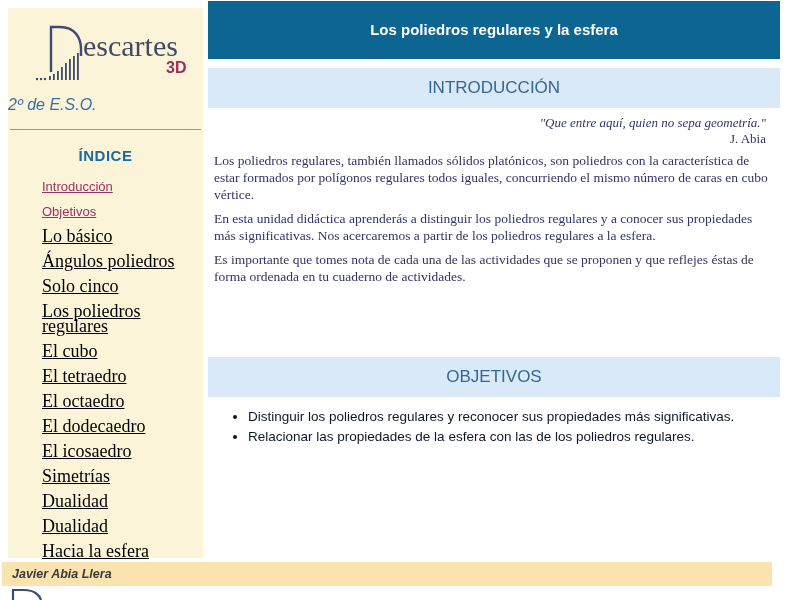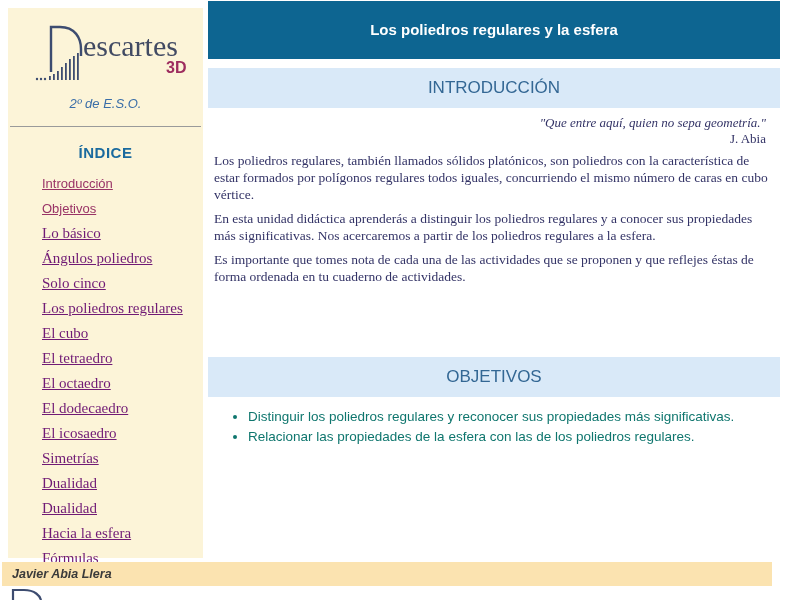--- a/index.html
+++ b/index.html
@@ -3,46 +3,46 @@
 <meta charset="utf-8">
 <style>
   html,body{margin:0;padding:0;background:#ffffff;}
   body{font-family:"Liberation Sans",sans-serif;}
   #screen{position:relative;width:788px;height:600px;background:#ffffff;overflow:hidden;}
 
   
   .sidebar{position:absolute;left:8px;top:8px;width:195px;height:550px;
     background:#fcf4d8;}
   .logo-wrap{margin:8px auto 0 auto;width:172px;height:68px;text-align:center;}
-  .grade{margin-top:12px;text-align:center;font-style:italic;font-size:13px;color:#3a6ea8;}
+  .grade{margin-top:12px;text-align:left;font-style:italic;font-size:16px;color:#3a6ea8;}
   .side-rule{margin:15px 2px 0 2px;border:none;border-top:1px solid #9a9a9a;height:0;}
   .index-heading{margin:17px 0 0 0;text-align:center;font-size:15px;font-weight:bold;
     color:#1a6a9e;letter-spacing:.5px;}
   .index-links{display:block;margin-top:15px;padding-left:34px;}
   .idx-link{display:block;margin-bottom:10px;font-family:"Liberation Serif",serif;
-    font-size:15px;color:#701a75;text-decoration:underline;line-height:15px;}
+    font-size:18px;color:#000000;text-decoration:underline;line-height:15px;}
   .idx-link.visited{font-family:"Liberation Sans",sans-serif;font-size:13px;color:#993366;}
 
   
   .main{position:absolute;left:208px;top:1px;width:572px;}
   .title-bar{height:58px;background:#0d6591;color:#ffffff;text-align:center;
     line-height:58px;font-size:15px;font-weight:bold;}
   .section-bar{margin-top:9px;height:40px;background:#d9e9f8;color:#336794;
     text-align:center;line-height:40px;font-size:17px;}
   .quote-block{margin-top:7px;padding-right:14px;text-align:right;
     font-family:"Liberation Serif",serif;font-size:13px;color:#333366;line-height:15px;}
   .quote-line{font-style:italic;font-weight:bold;font-weight:normal;}
   .quote-line{font-style:italic;}
   .quote-author{margin-top:1px;}
   .paragraphs{margin-top:6px;padding:0 6px 0 6px;}
   .paragraphs p{margin:0 0 7px 0;font-family:"Liberation Serif",serif;font-size:13.5px;
     line-height:17px;color:#333366;}
   .objectives-bar{margin-top:72px;}
   .objective-list{margin:10px 0 0 0;padding-left:40px;color:#333366;}
-  .objective-list li{font-size:13.5px;line-height:19px;color:#0f766e;margin-bottom:1px;}
+  .objective-list li{font-size:13.5px;line-height:19px;color:#0f172a;margin-bottom:1px;}
 
   
   .footer-bar{position:absolute;left:2px;top:562px;width:770px;height:24px;
     background:#fbe3b0;}
   .footer-author{padding-left:10px;line-height:24px;font-size:12.5px;font-style:italic;
     font-weight:bold;color:#3a3a3a;}
   .bottom-logo{position:absolute;left:10px;top:587px;}
 </style>
 </head>
 <body>

